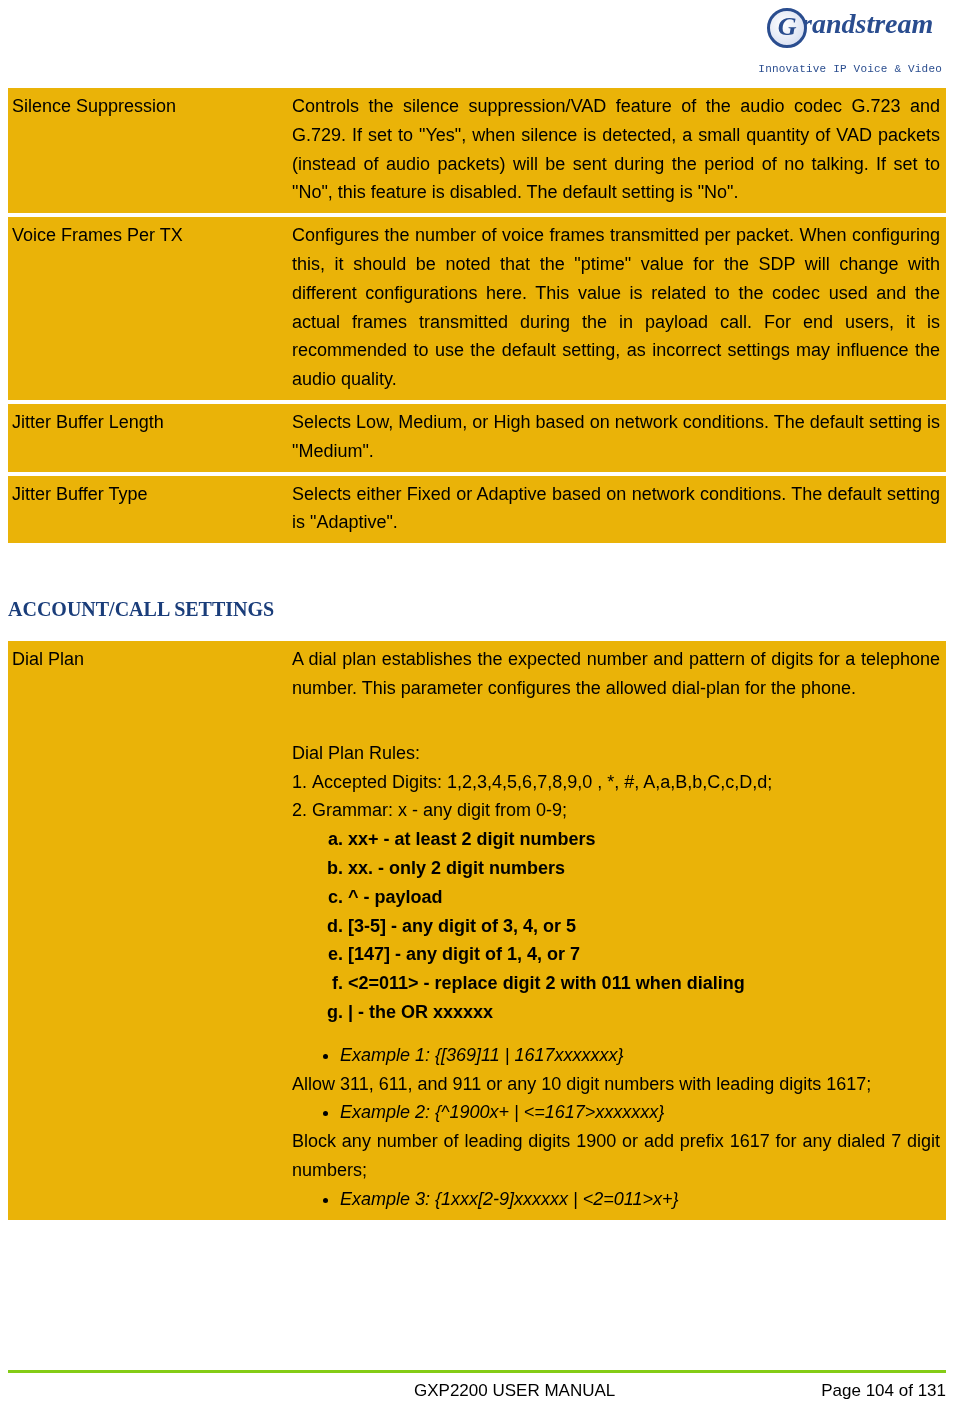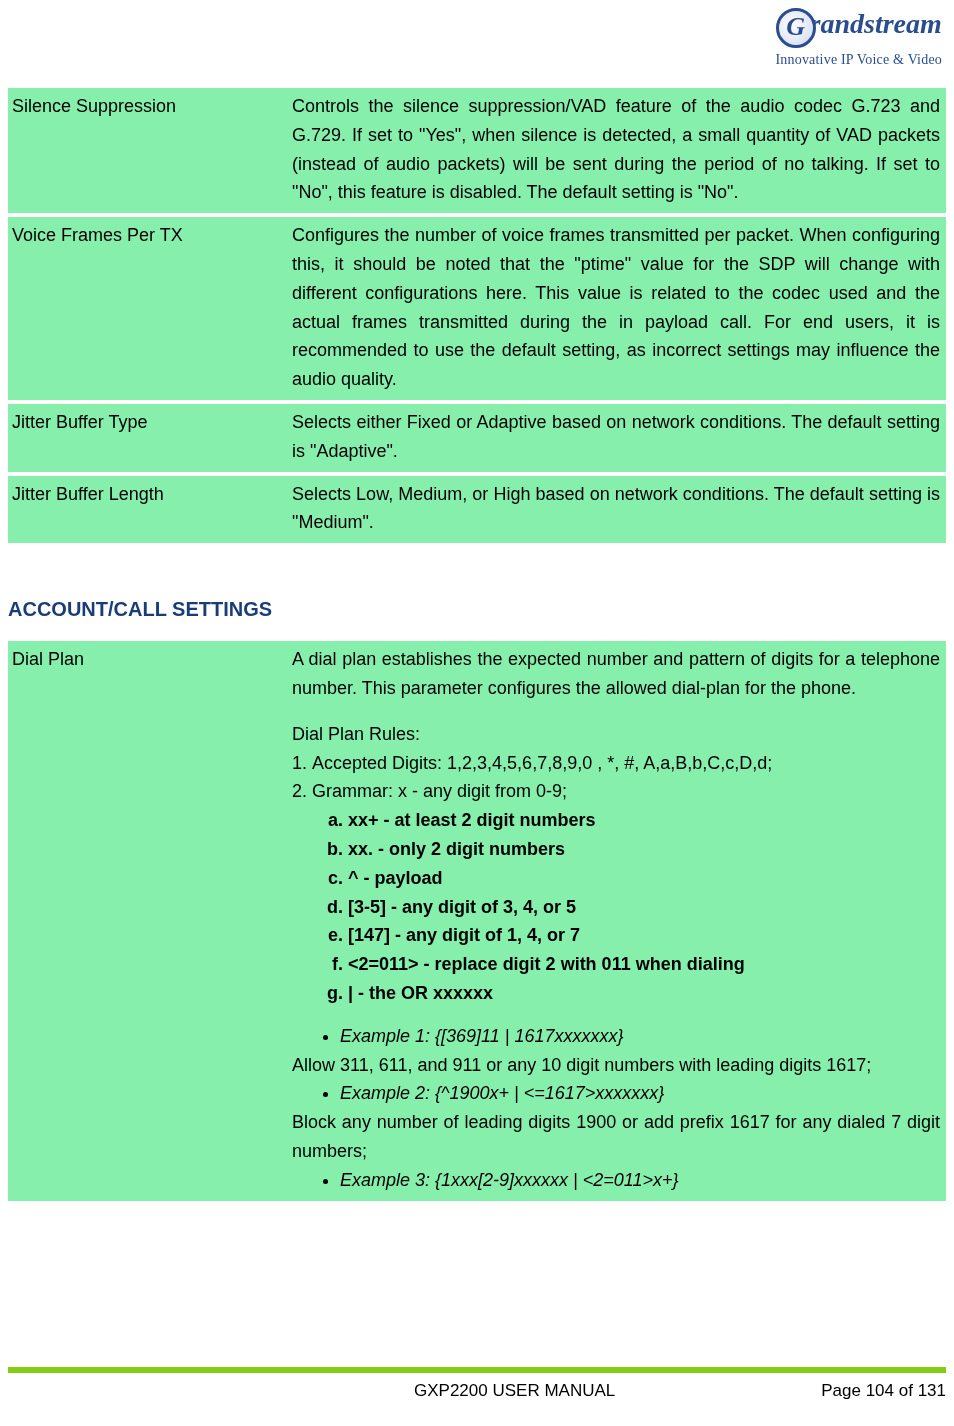--- a/index.html
+++ b/index.html
@@ -40,48 +40,48 @@
       top: 2px;
       margin-right: -6px;
       background: radial-gradient(circle at 40% 40%, #fff, #cfd8ee);
       font-style: italic;
       text-align: center;
       line-height: 32px;
       font-size: 26px;
       color: #2a4d8f;
     }
     .logo-tag {
-      font-size: 14px;
+      font-size: 11px;
       color: #2a4d8f;
-      font-family: Liberation Serif, serif;
+      font-family: Liberation Mono, monospace;
       font-style: normal;
-      margin-top: 3px;
+      margin-top: 15px;
       letter-spacing: 0.2px;
     }
     .content { margin-top: 74px; }
     table.defs {
       width: 100%;
       border-collapse: separate;
       border-spacing: 0 4px;
     }
     table.defs td {
       vertical-align: top;
       padding: 4px 6px 6px 4px;
-      background: #86efac;
+      background: #eab308;
     }
     table.defs td.label {
       width: 280px;
       padding-right: 10px;
     }
     table.defs td.desc {
       text-align: justify;
     }
     .section-title {
       color: #1a3d7a;
-      font-family: Liberation Sans, sans-serif;
+      font-family: Liberation Serif, serif;
       font-weight: bold;
       font-size: 20px;
       margin: 46px 0 12px 0;
     }
     .desc ol.num {
       list-style: decimal;
       margin-left: 12px;
       padding-left: 8px;
     }
     .desc ol.alpha {
@@ -90,28 +90,28 @@
       padding-left: 8px;
       font-weight: bold;
     }
     .desc ul.bullets {
       list-style: disc;
       margin-left: 40px;
       padding-left: 8px;
       font-style: italic;
     }
     .desc p { margin: 0; }
-    .desc .rules-title { margin-top: 3px; }
+    .desc .rules-title { margin-top: 22px; }
     .desc .gap { height: 14px; }
     .footer {
       position: absolute;
       bottom: 22px;
       left: 8px;
       right: 8px;
-      border-top: 6px solid #84cc16;
+      border-top: 3px solid #84cc16;
       padding-top: 4px;
       font-size: 17px;
     }
     .footer-row {
       display: flex;
       justify-content: space-between;
     }
     .footer-left {
       flex: 1;
       text-align: center;
@@ -137,26 +137,26 @@
     <tbody>
         <tr>
       <td class="label">Silence Suppression</td>
       <td class="desc">Controls the silence suppression/VAD feature of the audio codec G.723 and G.729. If set to "Yes", when silence is detected, a small quantity of VAD packets (instead of audio packets) will be sent during the period of no talking. If set to "No", this feature is disabled. The default setting is "No".</td>
     </tr>
     <tr>
       <td class="label">Voice Frames Per TX</td>
       <td class="desc">Configures the number of voice frames transmitted per packet. When configuring this, it should be noted that the "ptime" value for the SDP will change with different configurations here. This value is related to the codec used and the actual frames transmitted during the in payload call. For end users, it is recommended to use the default setting, as incorrect settings may influence the audio quality.</td>
     </tr>
     <tr>
+      <td class="label">Jitter Buffer Length</td>
+      <td class="desc">Selects Low, Medium, or High based on network conditions. The default setting is "Medium".</td>
+    </tr>
+    <tr>
       <td class="label">Jitter Buffer Type</td>
       <td class="desc">Selects either Fixed or Adaptive based on network conditions. The default setting is "Adaptive".</td>
-    </tr>
-    <tr>
-      <td class="label">Jitter Buffer Length</td>
-      <td class="desc">Selects Low, Medium, or High based on network conditions. The default setting is "Medium".</td>
     </tr>
   </tbody>
     </table>
 
   <div class="section-title">ACCOUNT/CALL SETTINGS</div>
 
   <table class="defs">
     <tbody>
         <tr>
       <td class="label">Dial Plan</td>

